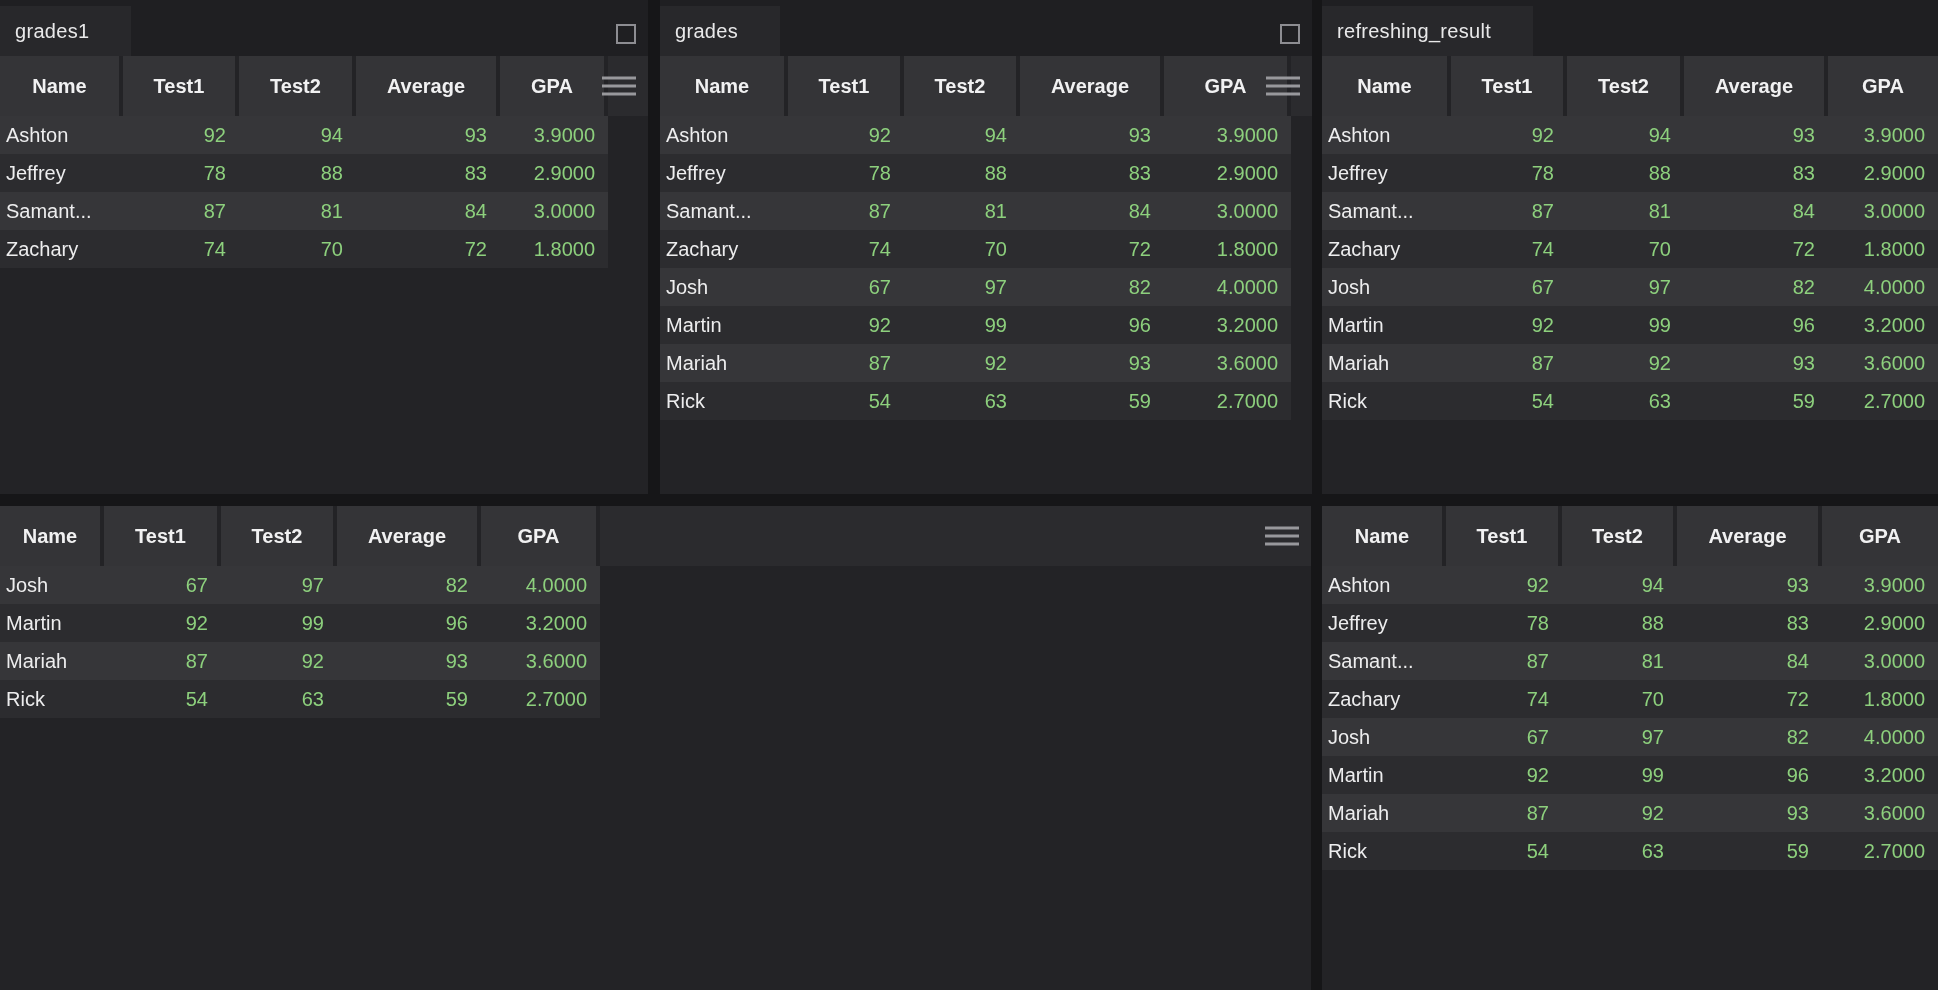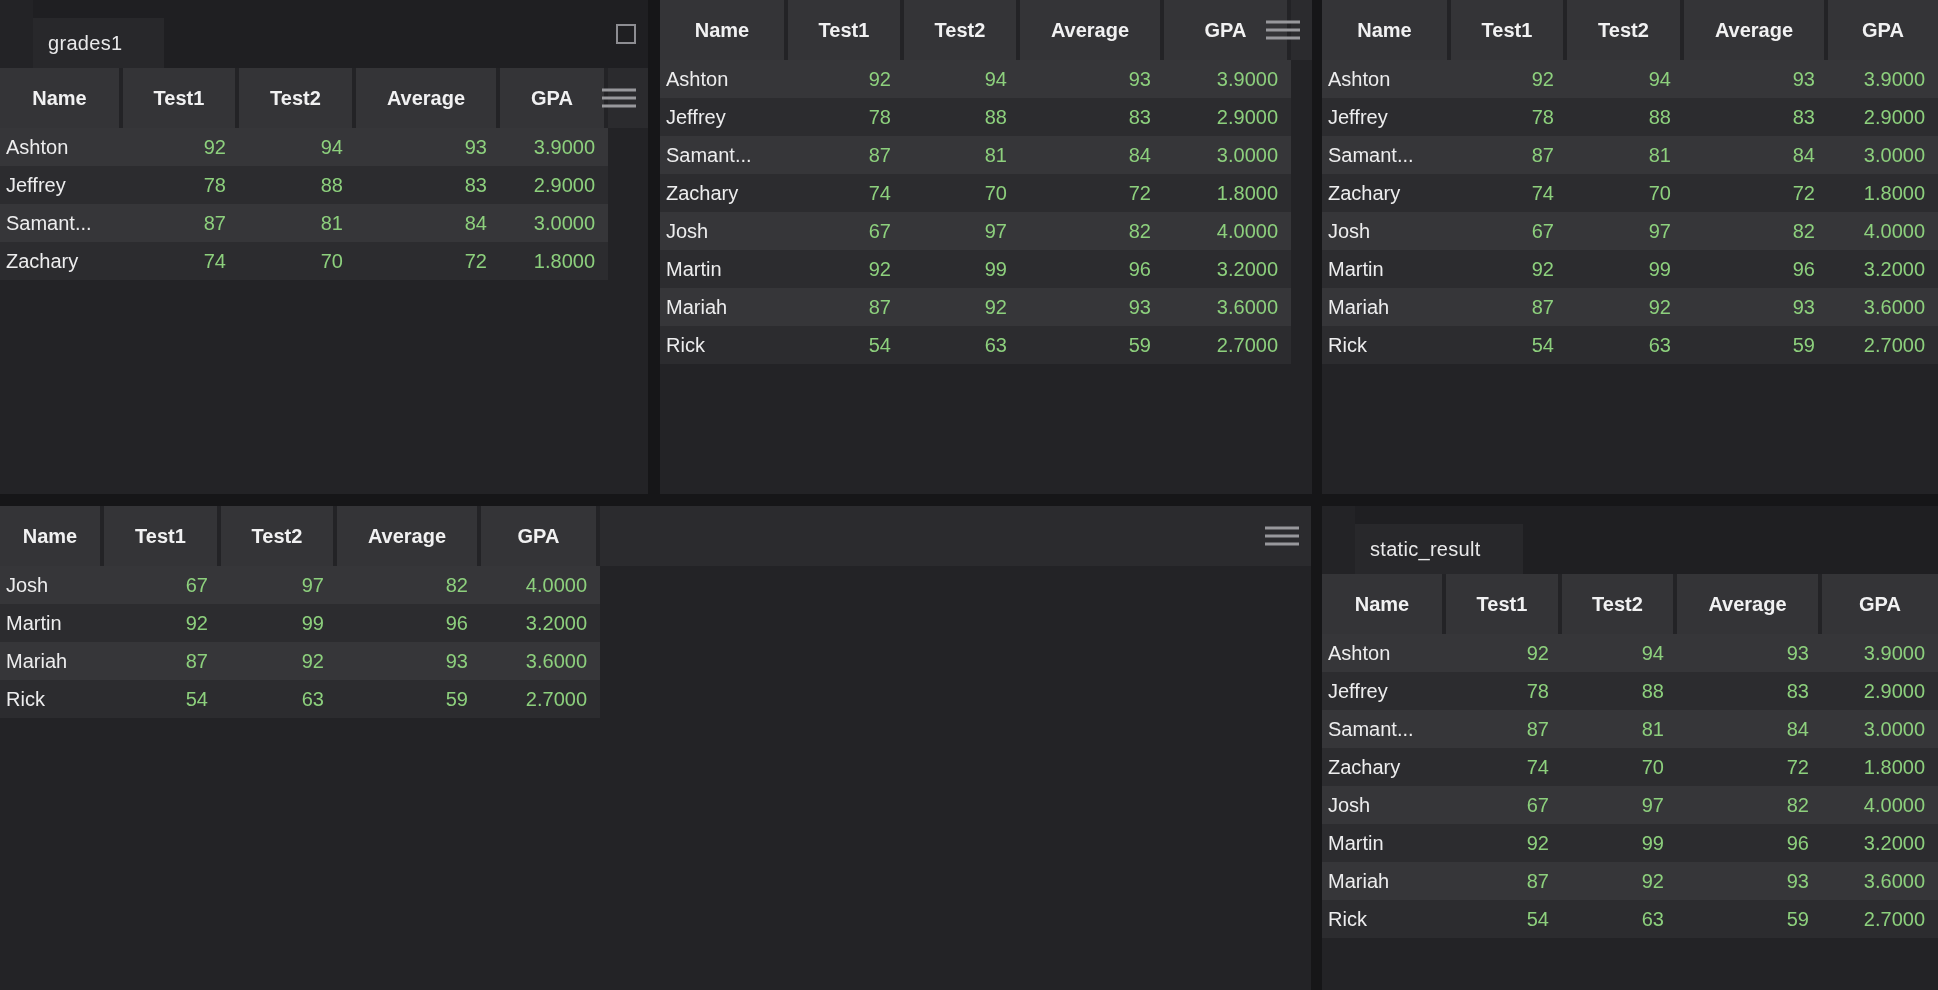--- a/index.html
+++ b/index.html
@@ -10,21 +10,21 @@
     -webkit-font-smoothing:antialiased;
   }
   .panel{position:absolute;background:#232326;}
   
   #panel-grades1          {left:0;    top:0;   width:648px; height:494px;}
   #panel-grades           {left:660px;top:0;   width:652px; height:494px;}
   #panel-refreshing_result{left:1322px;top:0;  width:616px; height:494px;}
   #panel-grades2          {left:0;    top:506px;width:1311px;height:484px;}
   #panel-static_result    {left:1322px;top:506px;width:616px;height:484px;}
 
-  .tabbar{position:relative;height:68px;background:#1f1f22;margin-left:33px;}
+  .tabbar{position:relative;height:56px;background:#1f1f22;}
   .tab{
     position:absolute;left:0;bottom:0;height:50px;
     background:#28282b;color:#e9e9ea;font-size:20px;letter-spacing:.3px;
     display:flex;align-items:center;padding:0 42px 0 15px;cursor:default;
   }
   .maximize-btn{
     position:absolute;right:12px;top:24px;width:20px;height:20px;
     background:transparent;border:2px solid #8d8d92;padding:0;box-sizing:border-box;
     cursor:pointer;
   }
@@ -105,20 +105,28 @@
           <div class="cell name" style="width: 123px;">Zachary</div>
           <div class="cell num" style="width: 116px;">74</div>
           <div class="cell num" style="width: 117px;">70</div>
           <div class="cell num" style="width: 144px;">72</div>
           <div class="cell num" style="width: 108px;">1.8000</div>
         </div>
       </div>
   </section>
 
   <section class="panel" id="panel-grades">
+    <div class="tabbar">
+      <div class="tab">
+        <span>grades</span>
+      </div>
+      <button class="maximize-btn" title="">
+        <span></span>
+      </button>
+    </div>
     <div class="header">
       <div class="hcell" style="width: 128px;">Name</div>
         <div class="hcell" style="width: 116px;">Test1</div>
         <div class="hcell" style="width: 116px;">Test2</div>
         <div class="hcell" style="width: 144px;">Average</div>
         <div class="hcell" style="width: 127px;">GPA</div>
         <button class="menu-btn">
         <span class="hamburger">
           <span class="bar"></span><span class="bar"></span><span class="bar"></span>
         </span>
@@ -178,20 +186,26 @@
           <div class="cell name" style="width: 128px;">Rick</div>
           <div class="cell num" style="width: 116px;">54</div>
           <div class="cell num" style="width: 116px;">63</div>
           <div class="cell num" style="width: 144px;">59</div>
           <div class="cell num" style="width: 127px;">2.7000</div>
         </div>
       </div>
   </section>
 
   <section class="panel" id="panel-refreshing_result">
+    <div class="tabbar">
+      <div class="tab">
+        <span>refreshing_result</span>
+      </div>
+
+    </div>
     <div class="header">
 
     <div class="hcell" style="width: 129px;">Name</div>
         <div class="hcell" style="width: 116px;">Test1</div>
         <div class="hcell" style="width: 117px;">Test2</div>
         <div class="hcell" style="width: 144px;">Average</div>
         <div class="hcell" style="width: 110px;">GPA</div>
       </div>
     <div class="rows">
         <div class="row" style="width: 616px;">
@@ -292,26 +306,20 @@
           <div class="cell name" style="width: 104px;">Rick</div>
           <div class="cell num" style="width: 117px;">54</div>
           <div class="cell num" style="width: 116px;">63</div>
           <div class="cell num" style="width: 144px;">59</div>
           <div class="cell num" style="width: 119px;">2.7000</div>
         </div>
       </div>
   </section>
 
   <section class="panel" id="panel-static_result">
-    <div class="tabbar">
-      <div class="tab">
-        <span>static_result</span>
-      </div>
-
-    </div>
     <div class="header">
 
     <div class="hcell" style="width: 124px;">Name</div>
         <div class="hcell" style="width: 116px;">Test1</div>
         <div class="hcell" style="width: 115px;">Test2</div>
         <div class="hcell" style="width: 145px;">Average</div>
         <div class="hcell" style="width: 116px;">GPA</div>
       </div>
     <div class="rows">
         <div class="row" style="width: 616px;">

